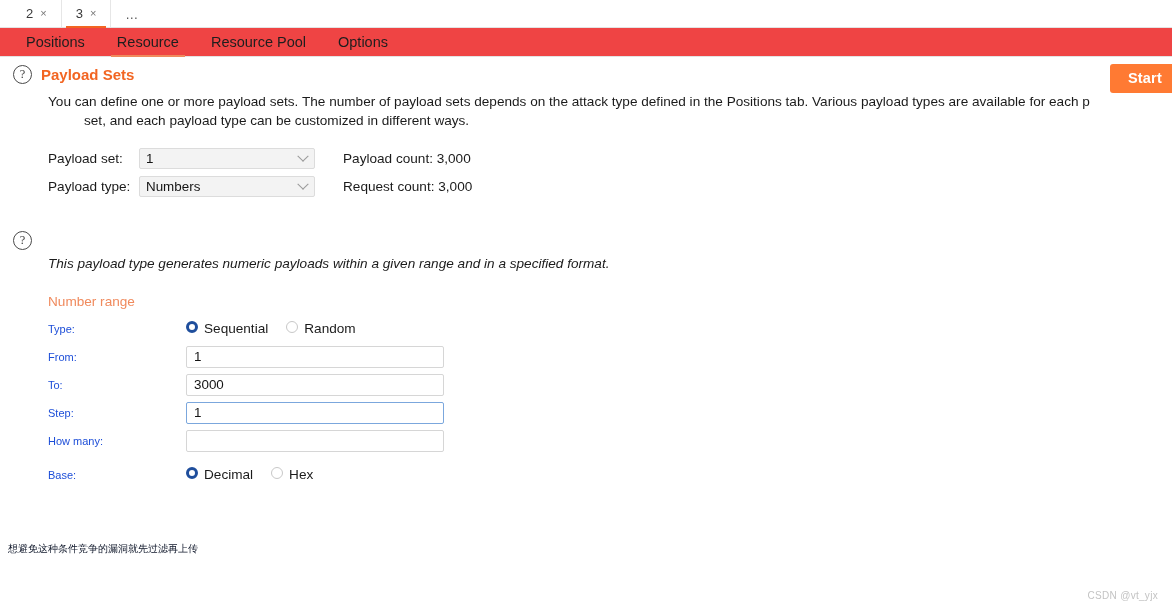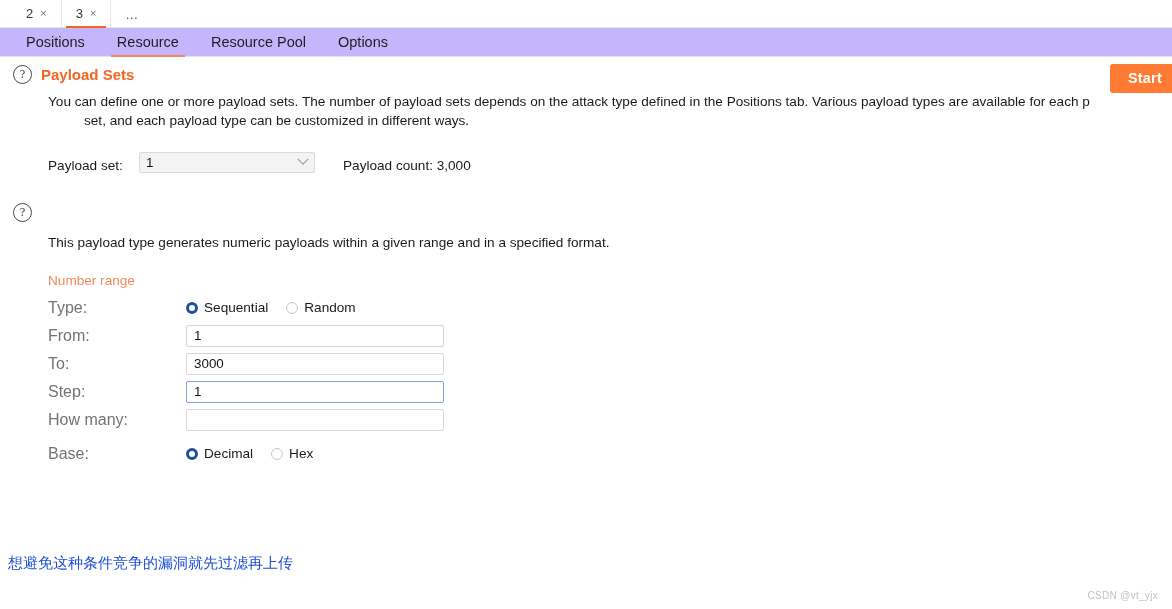--- a/index.html
+++ b/index.html
@@ -67,21 +67,21 @@
     box-sizing: border-box;
   }
 
   
   .sectiontabs {
     display: flex;
     align-items: center;
     height: 29px;
     padding-left: 10px;
     border-bottom: 1px solid #e3e3e3;
-    background: #c4b5fd;
+    background: #ef4444;
     box-sizing: border-box;
   }
   .sectiontab {
     position: relative;
     font-size: 14.5px;
     color: #1e1e1e;
     padding: 0 16px;
     height: 29px;
     line-height: 29px;
     cursor: default;
@@ -155,21 +155,21 @@
     white-space: nowrap;
   }
   .sec-desc .l2 { display:block;margin-left:36px; }
 
   
   .fieldgrid {
     margin: 14px 0 0 48px;
   }
   .frow {
     display: flex;
-    align-items: flex-end;
+    align-items: center;
     height: 28px;
   }
   .flabel {
     width: 91px;
     font-size: 13.6px;
     color: #1b1b1b;
   }
   .select {
     width: 176px;
     height: 21px;
@@ -208,26 +208,26 @@
   }
 
   .optgrid { margin-left: 48px; }
   .optrow {
     display: flex;
     align-items: center;
     height: 28px;
   }
   .optlabel {
     width: 138px;
-    font-size: 16px;
-    color: #737373;
+    font-size: 11px;
+    color: #1d4ed8;
   }
   .radio-wrap {
     display: flex;
-    align-items: center;
+    align-items: flex-start;
     gap: 6px;
     margin-right: 18px;
     cursor: pointer;
     font-size: 13.6px;
     color: #1b1b1b;
   }
   .radio {
     width: 12px; height: 12px;
     border-radius: 50%;
     box-sizing: border-box;
@@ -254,23 +254,23 @@
     cursor: text;
   }
   .textbox.focused {
     border: 1.5px solid #7ba7dd;
   }
 
   
   .caption {
     position: absolute;
     left: 8px;
-    top: 554px;
-    font-size: 15px;
-    color: #1d4ed8;
+    top: 542px;
+    font-size: 10px;
+    color: #0f172a;
     font-family: "DejaVu Sans", "Liberation Sans", sans-serif;
     white-space: nowrap;
   }
   .watermark {
     position: absolute;
     right: 14px;
     bottom: 8px;
     font-size: 10px;
     color: #c3c3c3;
     letter-spacing: .3px;
@@ -317,27 +317,38 @@
       <span class="flabel">Payload set:</span>
       <div class="select">
         <span>1</span>
         <span class="chev"></span>
       </div>
       <span class="countlabel">
         <span>Payload count:</span>
         <span>3,000</span>
       </span>
     </div>
+    <div class="frow">
+      <span class="flabel">Payload type:</span>
+      <div class="select">
+        <span>Numbers</span>
+        <span class="chev"></span>
+      </div>
+      <span class="countlabel">
+        <span>Request count:</span>
+        <span>3,000</span>
+      </span>
+    </div>
   </div>
 
   <div class="sec-head" style="margin-top:30px;">
     <span class="qicon">?</span>
   </div>
 
-  <div class="sec-desc" style="margin-top:11px;">This payload type generates numeric payloads within a given range and in a specified format.</div>
+  <div class="sec-desc" style="margin-top:4px;font-style:italic;">This payload type generates numeric payloads within a given range and in a specified format.</div>
 
   <div class="subhead" style="margin-top:21px;">Number range</div>
 
   <div class="optgrid" style="margin-top:6px;">
     <div class="optrow">
       <span class="optlabel">Type:</span>
       <label class="radio-wrap">
         <span class="radio on"></span>
         <span>Sequential</span>
       </label>

